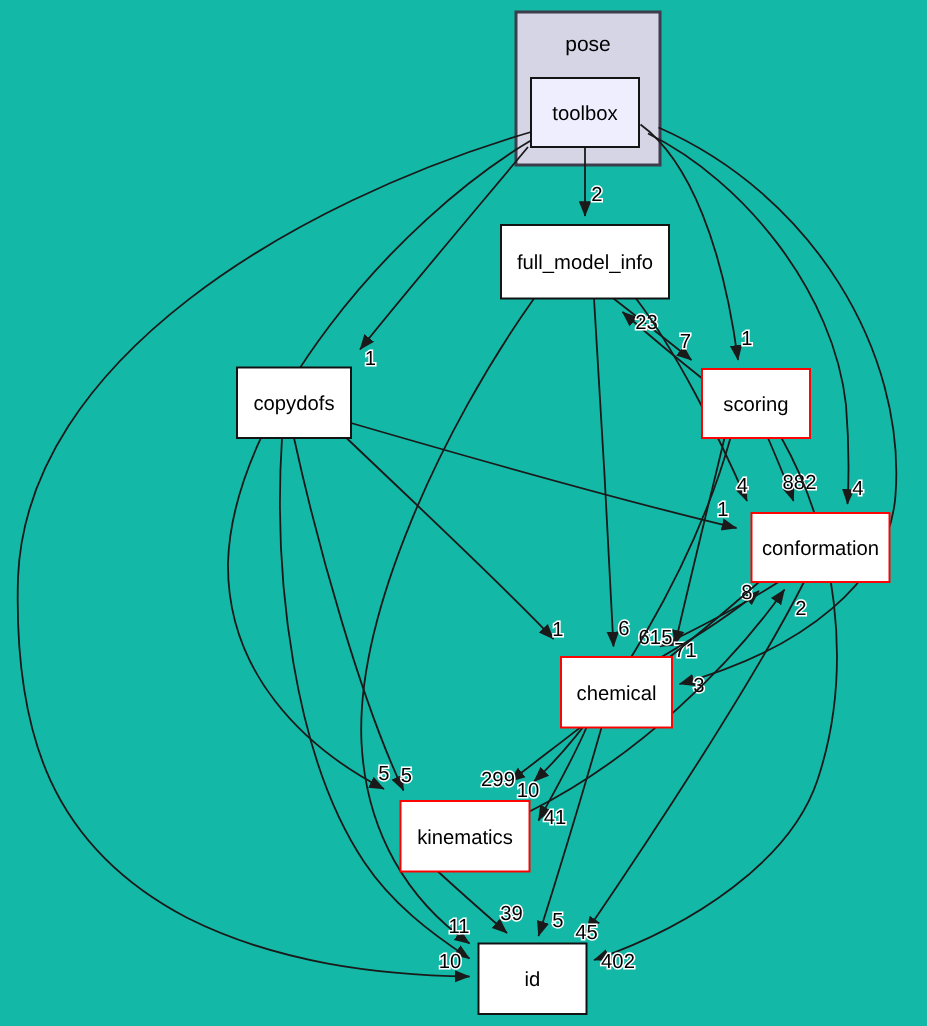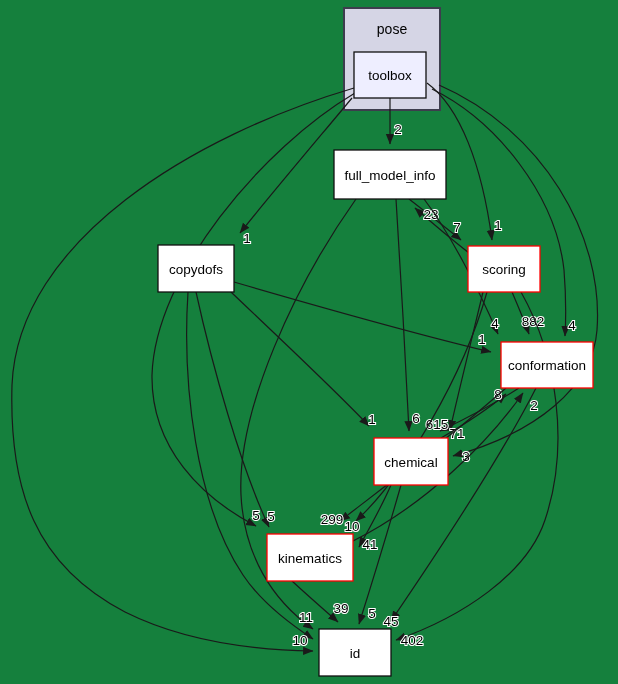--- a/index.html
+++ b/index.html
@@ -1,16 +1,16 @@
 <!DOCTYPE html>
 <html><head>
 <meta charset="utf-8">
 <style>
   html,body{margin:0;padding:0;background:#ffffff;}
-  .stage{position:relative;width:618px;height:684px;background:#15803d;overflow:hidden;
+  .stage{position:relative;width:618px;height:684px;background:#14b8a6;overflow:hidden;
          font-family:"Liberation Sans", "DejaVu Sans", sans-serif;}
   svg{display:block;}
   text{font-family:"Liberation Sans", "DejaVu Sans", sans-serif;}
   .node-label{font-size:13.5px;fill:#000000;}
   .edge-label{font-size:13.5px;fill:#000000;paint-order:stroke;stroke:#ffffff;stroke-width:2px;}
   .cluster-label{font-size:14px;fill:#000000;}
 </style>
 </head>
 <body>
 

